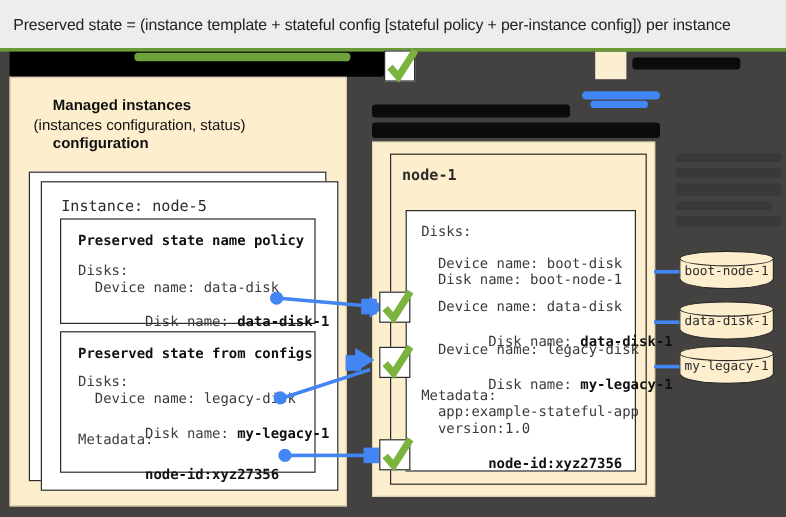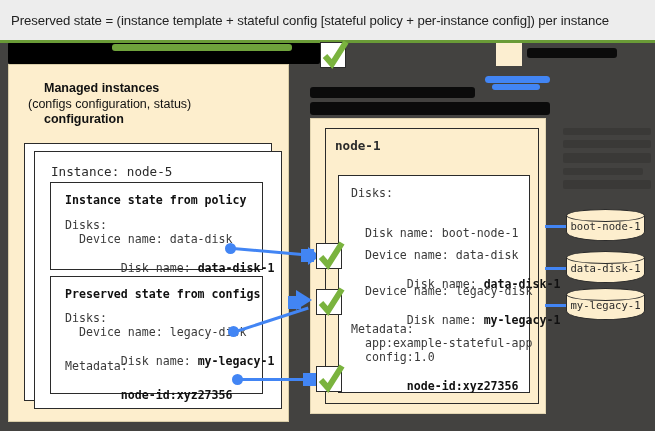--- a/index.html
+++ b/index.html
@@ -155,33 +155,33 @@
     <div class="dark-bar" style="left:563px;top:113px;width:88px;height:10px;"></div>
     <div class="dark-bar" style="left:563px;top:128px;width:80px;height:7px;"></div>
     <div class="dark-bar" style="left:563px;top:140px;width:88px;height:9px;"></div>
   </div>
 
   <div class="green-rule"></div>
 
   <div class="panel-left">
     <div class="ptitle">
       <b>Managed instances</b><br>
-      <span>(configs configuration, status)</span><br>
+      <span>(instances configuration, status)</span><br>
       <b>configuration</b>
     </div>
   </div>
 
   <div class="card-back" style="left:24px;top:143px;width:248px;height:258px;"></div>
 
   <div class="card-front" style="left:34px;top:151px;width:248px;height:258px;">
     <div class="inst-title mono">Instance: node-5</div>
   </div>
 
   <div class="subbox" style="left:50px;top:182px;width:213px;height:88px;">
-    <div class="hd mono">Instance state from policy</div>
+    <div class="hd mono">Preserved state name policy</div>
     <div class="bd mono" style="top:35px;">Disks:</div>
     <div class="bd mono" style="top:49px;">  Device name: data-disk</div>
     <div class="bd mono" style="top:63px;">
       <span>  Disk name: </span><b>data-disk-1</b>
     </div>
   </div>
 
   <div class="subbox" style="left:50px;top:276px;width:213px;height:118px;">
     <div class="hd mono">Preserved state from configs</div>
     <div class="bd mono" style="top:34px;">Disks:</div>
@@ -195,35 +195,36 @@
     </div>
   </div>
 
   <div class="panel-right"></div>
   <div class="panel-right-inner"></div>
   <div class="node-title mono">node-1</div>
 
   <div class="white-inner">
     <div class="ln mono" style="top:10px;">Disks:</div>
 
+    <div class="ln mono" style="top:36px;">  Device name: boot-disk</div>
     <div class="ln mono" style="top:50px;">  Disk name: boot-node-1</div>
 
     <div class="ln mono" style="top:72px;">  Device name: data-disk</div>
     <div class="ln mono" style="top:86px;">
       <span>  Disk name: </span><b>data-disk-1</b>
     </div>
 
     <div class="ln mono" style="top:108px;">  Device name: legacy-disk</div>
     <div class="ln mono" style="top:122px;">
       <span>  Disk name: </span><b>my-legacy-1</b>
     </div>
 
     <div class="ln mono" style="top:146px;">Metadata:</div>
     <div class="ln mono" style="top:160px;">  app:example-stateful-app</div>
-    <div class="ln mono" style="top:174px;">  config:1.0</div>
+    <div class="ln mono" style="top:174px;">  version:1.0</div>
     <div class="ln mono" style="top:188px;">
       <b>  node-id:xyz27356</b>
     </div>
   </div>
 
   <div class="dot" style="left:225px;top:243px;"></div>
   <div class="lead" style="left:233px;top:247px;width:72px;transform:rotate(5deg);"></div>
   <div class="sq" style="left:301px;top:249px;"></div>
   <div class="arrow-tri" style="left:308px;top:247px;border-top:9px solid transparent;border-bottom:9px solid transparent;border-left:12px solid #4285f4;"></div>
 

